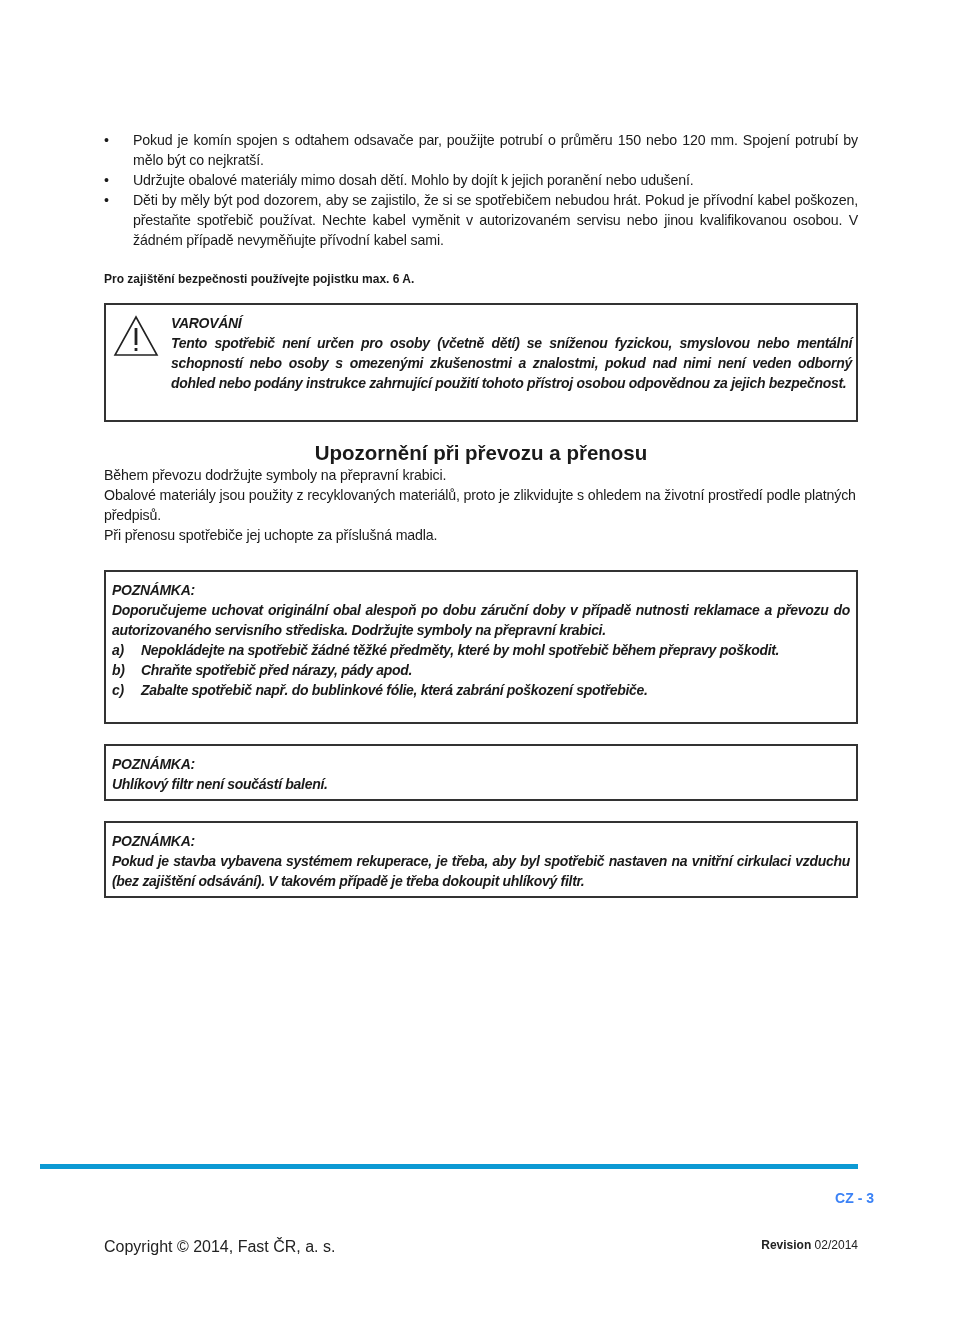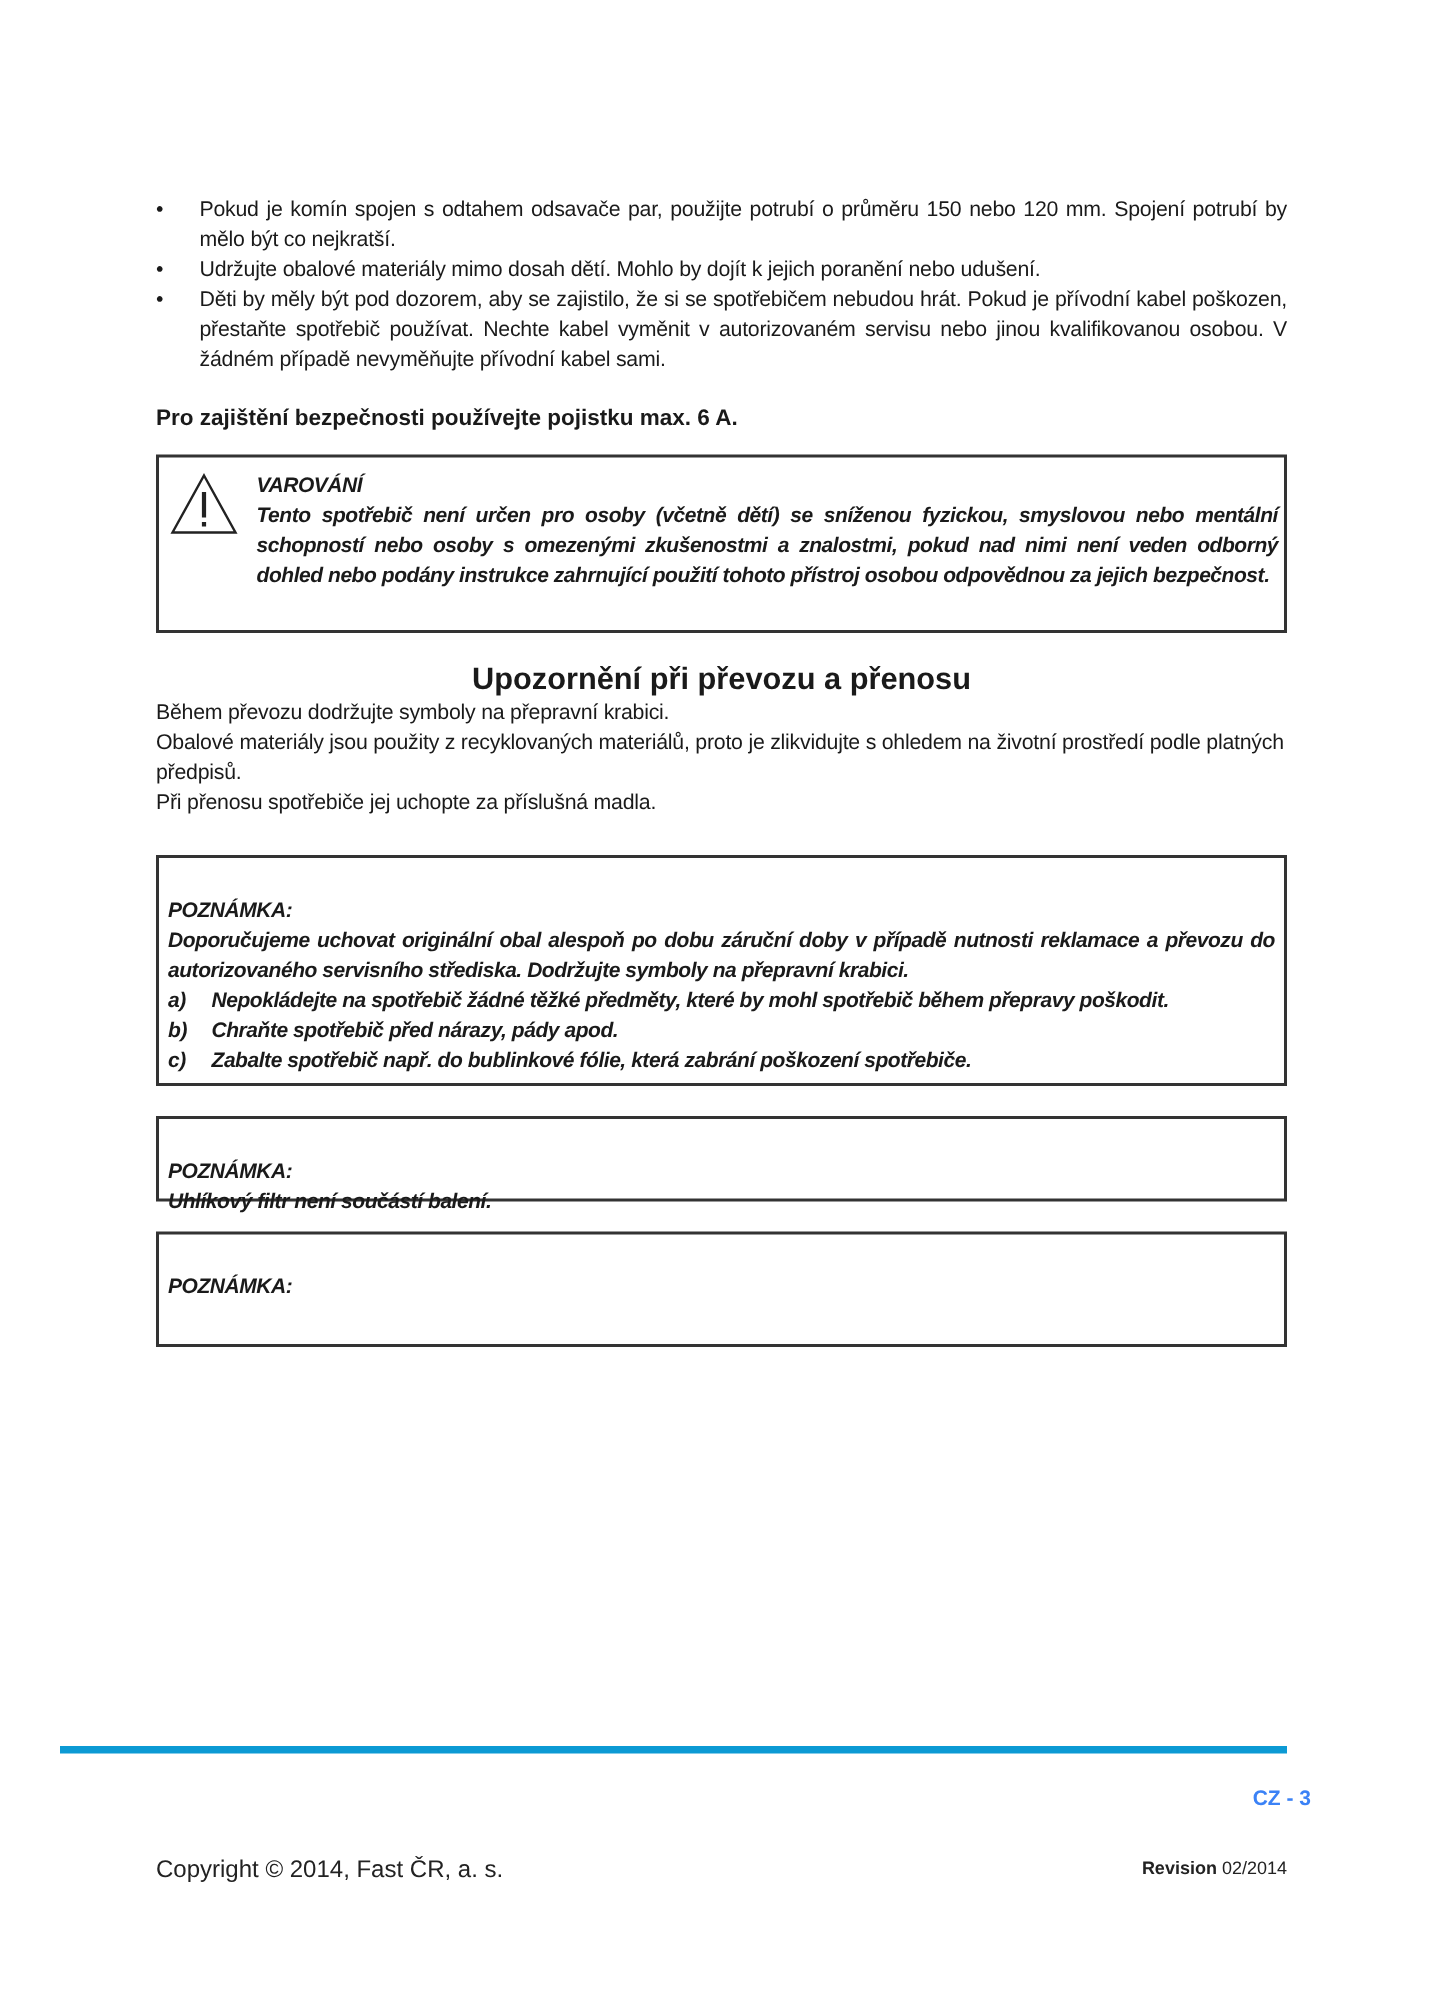--- a/index.html
+++ b/index.html
@@ -4,28 +4,28 @@
 <style>
   html, body { margin: 0; padding: 0; background: #ffffff; }
   body { width: 962px; height: 1328px; position: relative; overflow: hidden;
          font-family: "Liberation Sans", sans-serif; color: #1a1a1a; }
   .page { position: absolute; left: 0; top: 0; width: 962px; height: 1328px; }
   .content { position: absolute; left: 104px; top: 130px; width: 754px; }
   .body-text { font-size: 14.2px; line-height: 20px; letter-spacing: -0.15px; }
   ul.bullets { list-style: none; margin: 0; padding: 0; }
   ul.bullets li { position: relative; padding-left: 29px; text-align: justify; }
   ul.bullets li .dot { position: absolute; left: 0; top: 0; }
-  .fuse-note { margin-top: 19px; font-weight: bold; font-size: 15px; line-height: 20px; }
+  .fuse-note { margin-top: 19px; font-weight: bold; font-size: 12px; line-height: 20px; }
   .box { border: 2px solid #333; box-sizing: border-box; }
   .warning-box { margin-top: 14px; height: 119px; position: relative; padding: 8px 4px 12px 65px; }
   .warning-box .tri { position: absolute; left: 7px; top: 10px; width: 46px; height: 42px; }
   .box-text { font-style: italic; font-weight: bold; font-size: 14px; line-height: 20px; text-align: justify; letter-spacing: -0.3px; }
   .section-title { margin-top: 19px; font-size: 20.5px; font-weight: bold; line-height: 24px; color: #1a1a1a; text-align: center; }
   .section-body p { margin: 0; }
-  .note-box { padding: 24px 6px 6px 6px; }
+  .note-box { padding: 8px 6px 6px 6px; }
   .note1 { margin-top: 25px; height: 154px; }
   .note2 { margin-top: 20px; height: 57px; }
   .note3 { margin-top: 20px; height: 77px; }
   .list-row { position: relative; padding-left: 29px; }
   .list-row .lbl { position: absolute; left: 0; top: 0; }
   .rule { position: absolute; left: 40px; top: 1164px; width: 818px; height: 5px; background: #0c9ad4; }
   .page-num { position: absolute; right: 88px; top: 1190px; font-size: 14px; font-weight: bold; color: #3b82f6; }
   .copyright { position: absolute; left: 104px; top: 1238px; font-size: 16px; color: #222; }
   .revision { position: absolute; right: 104px; top: 1238px; font-size: 12px; color: #222; }
   .revision b { font-weight: bold; }
@@ -69,20 +69,21 @@
       <div class="box-text list-row"><span class="lbl">c)</span><span>Zabalte spotřebič např. do bublinkové fólie, která zabrání poškození spotřebiče.</span></div>
     </div>
 
     <div class="box note-box note2">
       <div class="box-text">POZNÁMKA:</div>
       <div class="box-text">Uhlíkový filtr není součástí balení.</div>
     </div>
 
     <div class="box note-box note3">
       <div class="box-text">POZNÁMKA:</div>
+      <div class="box-text">Pokud je stavba vybavena systémem rekuperace, je třeba, aby byl spotřebič nastaven na vnitřní cirkulaci vzduchu (bez zajištění odsávání). V takovém případě je třeba dokoupit uhlíkový filtr.</div>
     </div>
   </div>
 
   <div class="rule"></div>
   <div class="page-num">CZ - 3</div>
   <div class="copyright">Copyright © 2014, Fast ČR, a. s.</div>
   <div class="revision"><b>Revision</b> <span>02/2014</span></div>
 </div>
 
 </body></html>

